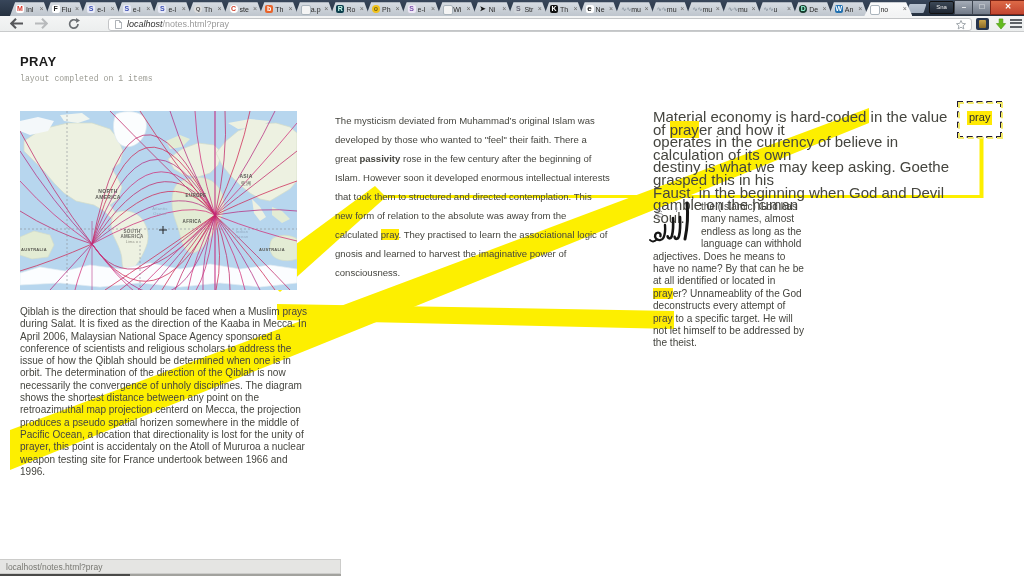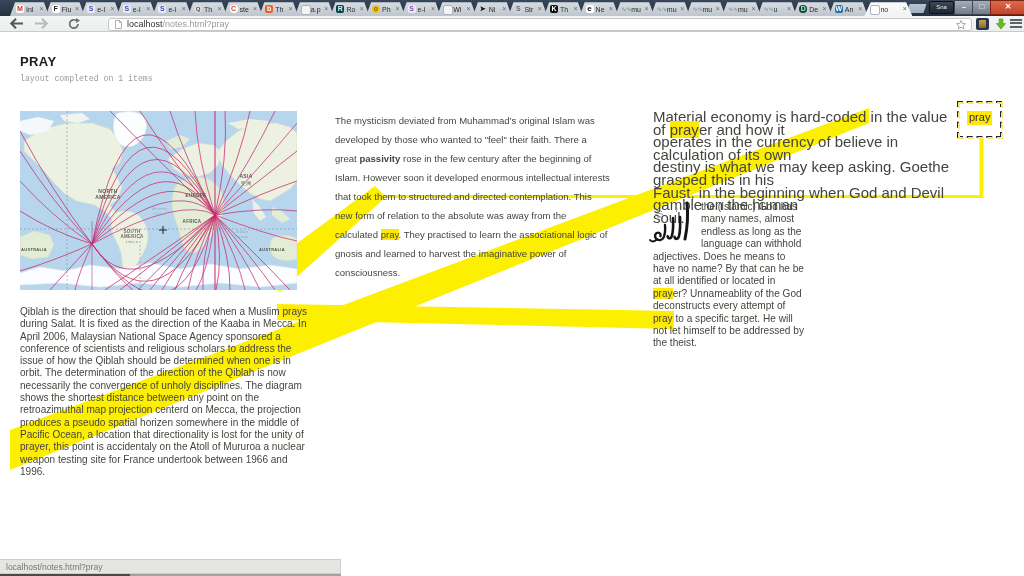--- a/index.html
+++ b/index.html
@@ -25,21 +25,21 @@
         border:1px solid #111;border-radius:2px;font-size:6px;line-height:10px;color:#eee;}
   #btnmin{left:954px;width:18px;background:linear-gradient(#a6adb8,#717a88);border:1px solid #3e4550;}
   #btnmax{left:972px;width:18px;background:linear-gradient(#a6adb8,#717a88);border:1px solid #3e4550;}
   #btncls{left:990px;width:34px;background:linear-gradient(#dd6a47,#c24530);border:1px solid #7c2416;}
   .winbtn span{font-size:8px;line-height:11px;font-weight:bold;display:block;margin-top:0px;}
   #toolbar{position:absolute;left:0;top:16px;width:1024px;height:15px;
            background:linear-gradient(#f4f5f5,#eceeee);border-bottom:1px solid #c9cbcc;z-index:20;}
   #omni{position:absolute;left:108px;top:1.5px;width:862px;height:11px;background:#fff;
         border:1px solid #c3c5c7;border-radius:3px;}
   #omni .txt{position:absolute;left:18px;top:0.5px;font-size:9px;color:#9a9a9a;white-space:nowrap;}
-  #omni .txt b{color:#303030;font-weight:normal;}
+  #omni .txt b{color:#303030;font-weight:normal;font-style:italic;}
 </style>
 </head>
 <body>
 <style>
   
   .col{position:absolute;z-index:3;font-size:9.7px;line-height:19px;color:#45453f;}
   #colmid{font-size:9.55px;}
   #colright{font-size:15px;line-height:12.6px;}
   #colleft{font-size:10.05px;line-height:12.3px;}
   #colfourth{font-size:10.1px;line-height:12.4px;}

